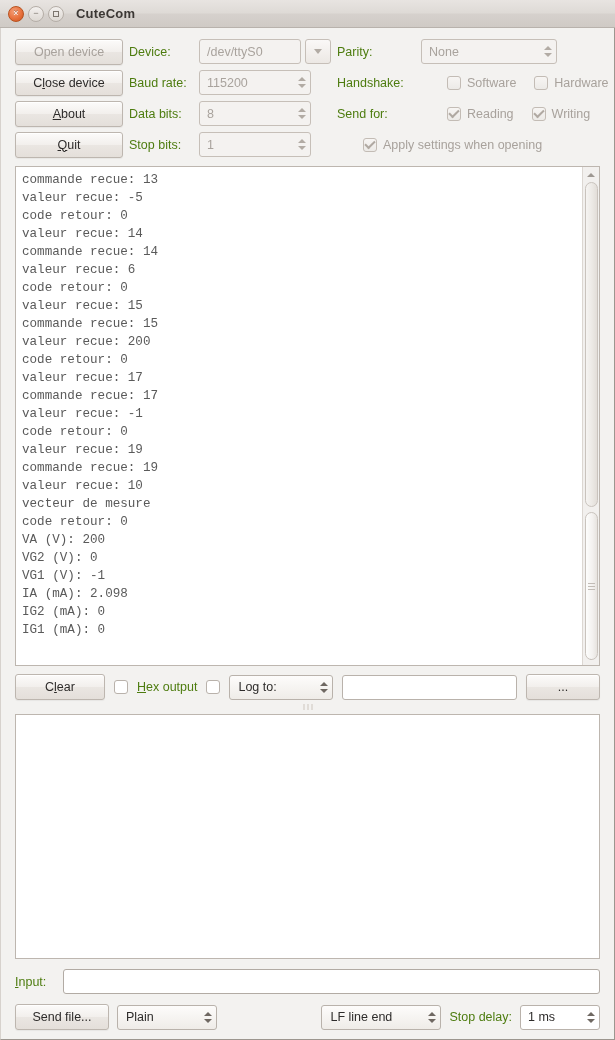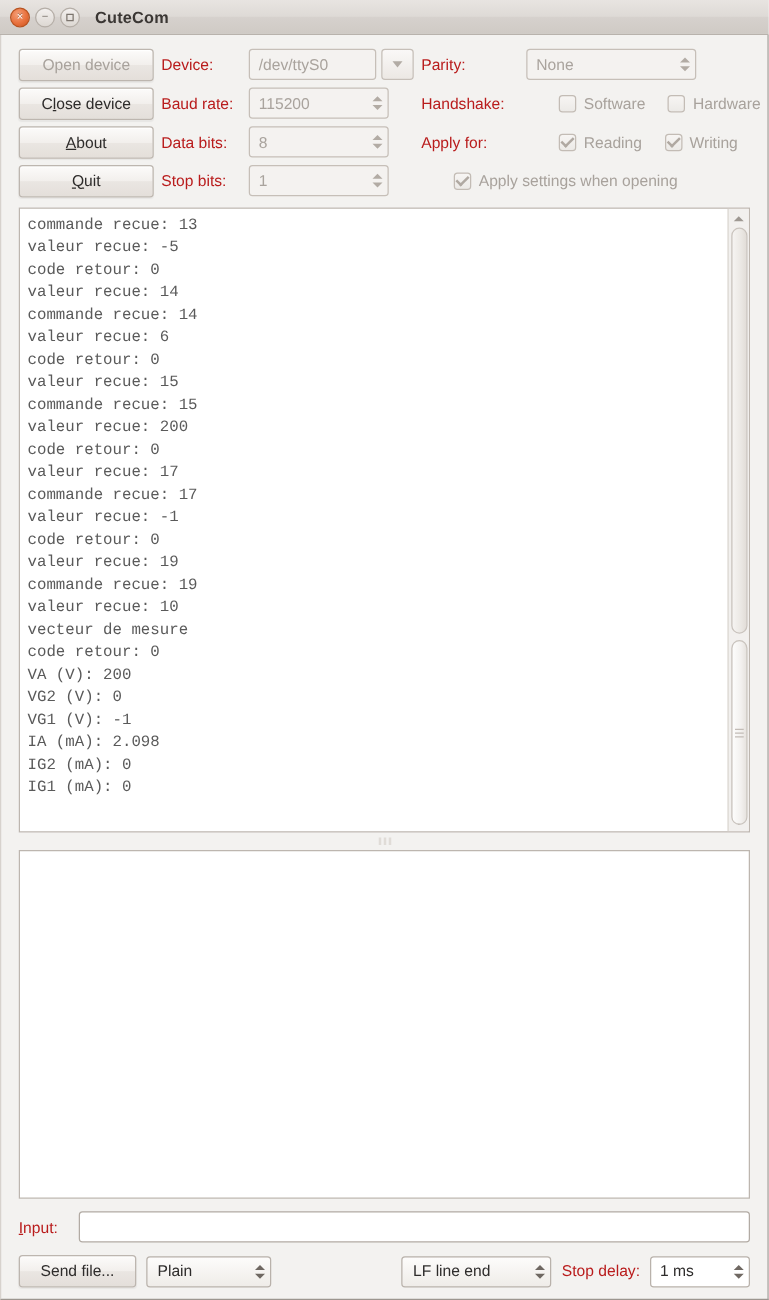--- a/index.html
+++ b/index.html
@@ -94,21 +94,21 @@
     color: #2e2c2b;
     box-shadow: 0 1px 0 rgba(255,255,255,.85) inset, 0 1px 1px rgba(0,0,0,.05);
     padding: 0 8px;
     cursor: pointer;
     display: flex; align-items: center; justify-content: center;
     box-sizing: border-box;
   }
   .btn.disabled { color: #a8a29c; cursor: default; }
   .btn u { text-decoration: underline; }
 
-  .lbl { font-size: 12.5px; color: #b91c1c; white-space: nowrap; }
+  .lbl { font-size: 12.5px; color: #4d7c0f; white-space: nowrap; }
   .lbl.dim { color: #a8a29c; }
 
   
   .field {
     height: 25px;
     border: 1px solid #c6bfb8;
     border-radius: 3px;
     background: #f4f2f0;
     display: flex;
     align-items: center;
@@ -386,21 +386,21 @@
       <span><u>A</u>bout</span>
     </div>
     <div class="lbl">Data bits:</div>
     <div class="field" style="grid-column:3 / span 2; width:112px;">
       <span>8</span>
       <span class="spin-arrows">
           <i class="ar-up"></i>
           <i class="ar-dn"></i>
         </span>
     </div>
-    <div class="lbl">Apply for:</div>
+    <div class="lbl">Send for:</div>
     <div class="cb-row">
       <span class="cb on"></span>
       <span class="lbl dim">Reading</span>
       <span class="cb on" style="margin-left:12px;"></span>
       <span class="lbl dim">Writing</span>
     </div>
 
     <div class="btn">
       <span><u>Q</u>uit</span>
     </div>
@@ -458,20 +458,39 @@
               <i></i>
             </span>
         </div>
       </div>
       <div class="sb-btn dn">
           <i></i>
         </div>
     </div>
   </div>
 
+  <div class="toolbar">
+    <div class="btn clear">
+      <span>C<u>l</u>ear</span>
+    </div>
+    <span class="cb white"></span>
+    <span class="lbl"><u>H</u>ex output</span>
+    <span class="cb white"></span>
+    <div class="logcombo">
+      <span>Log to:</span>
+      <span class="spin-arrows">
+          <i class="ar-up" style="border-bottom-color:#6f6862"></i>
+          <i class="ar-dn" style="border-top-color:#6f6862"></i>
+        </span>
+    </div>
+    <div class="logfield"></div>
+    <div class="btn dots-btn">
+      <span>...</span>
+    </div>
+  </div>
 
   <div class="splitter">
     <i></i>
       <i></i>
       <i></i>
   </div>
 
   <div class="inputpanel"></div>
 
   <div class="inputrow">

